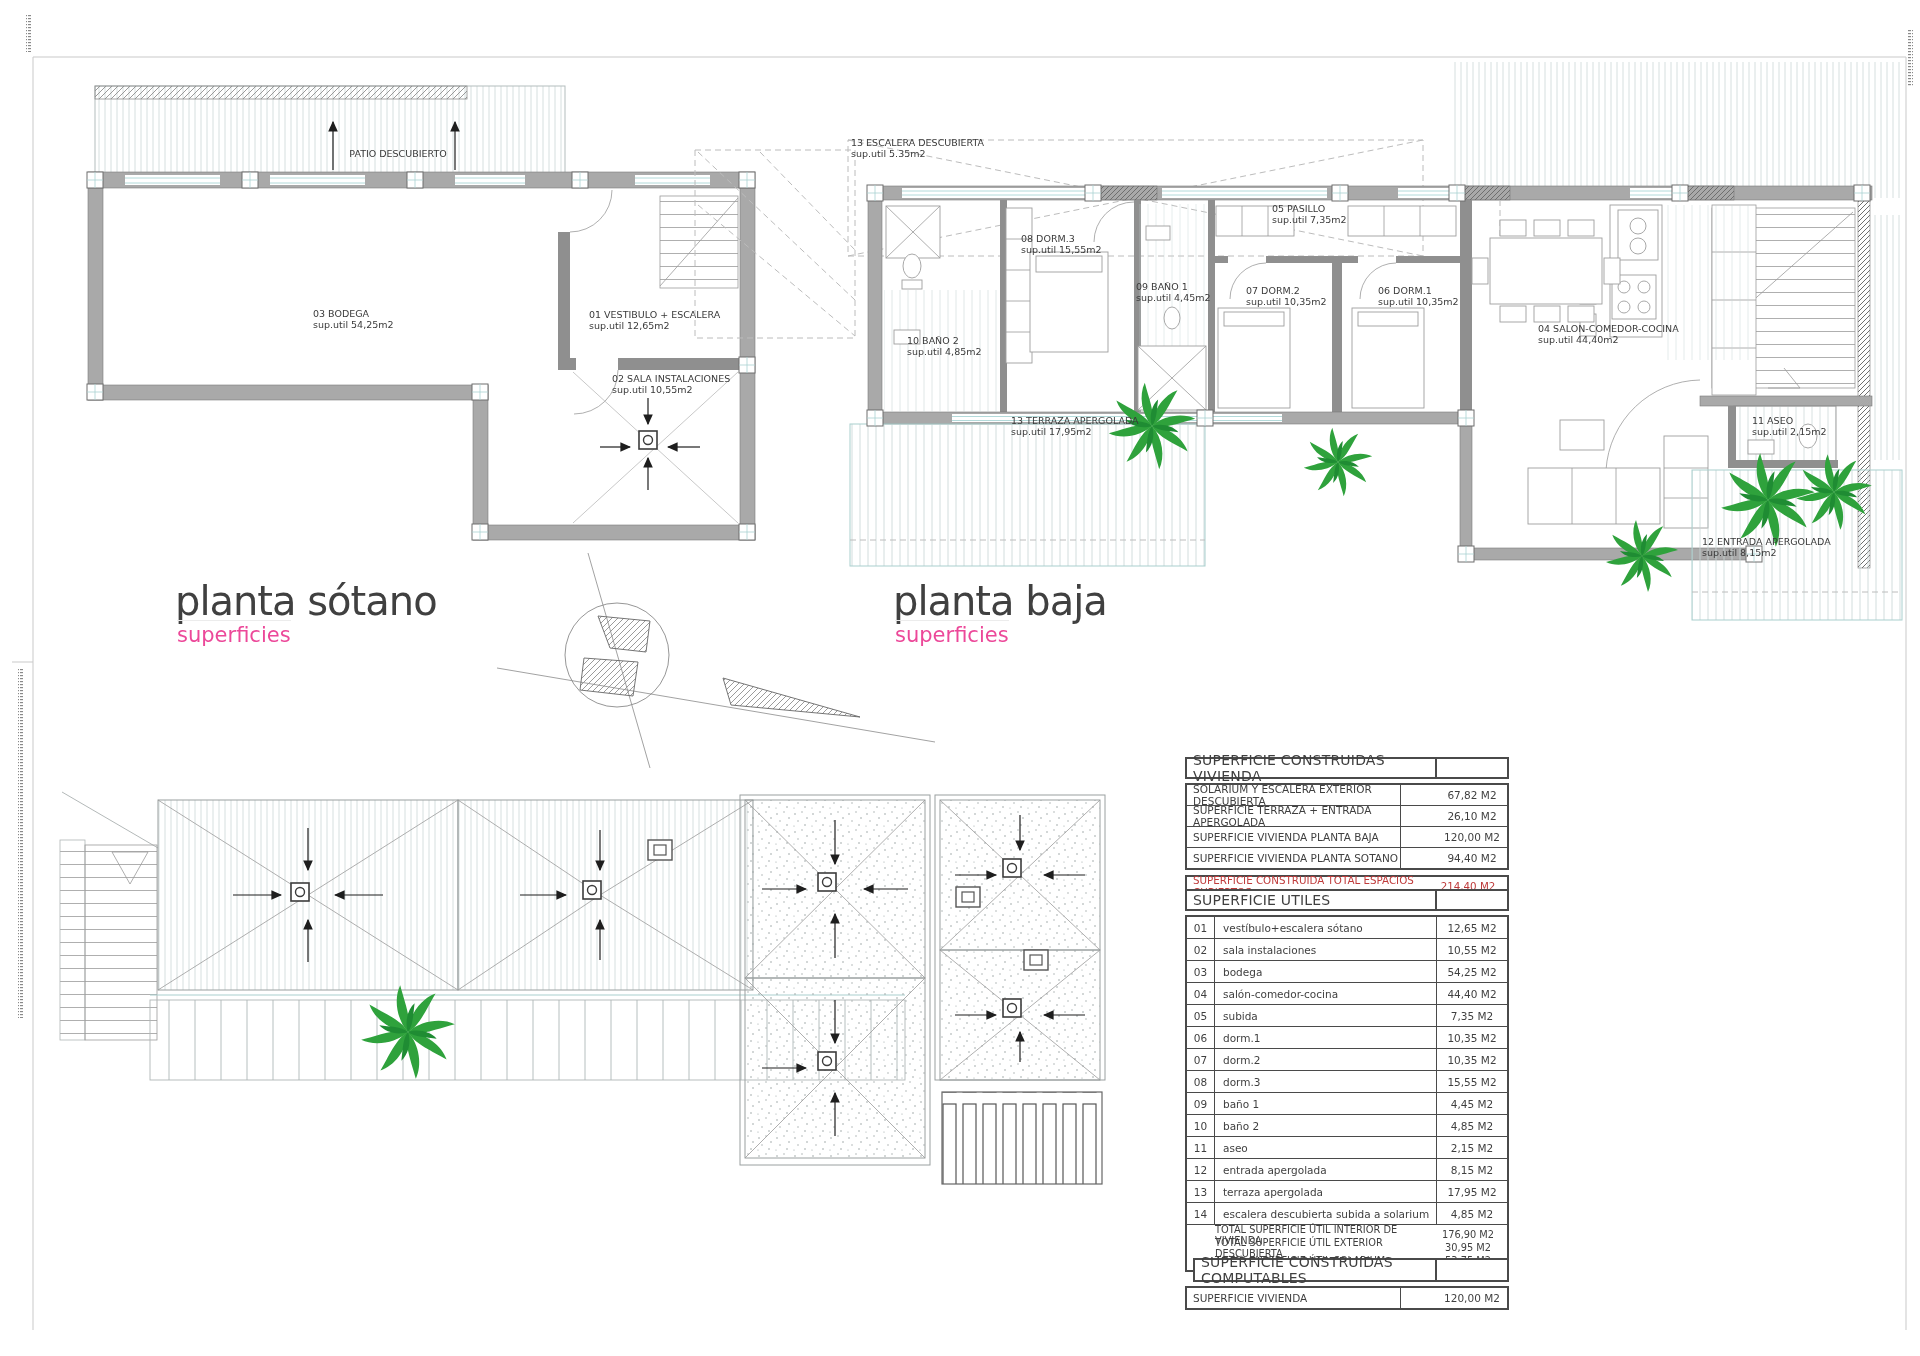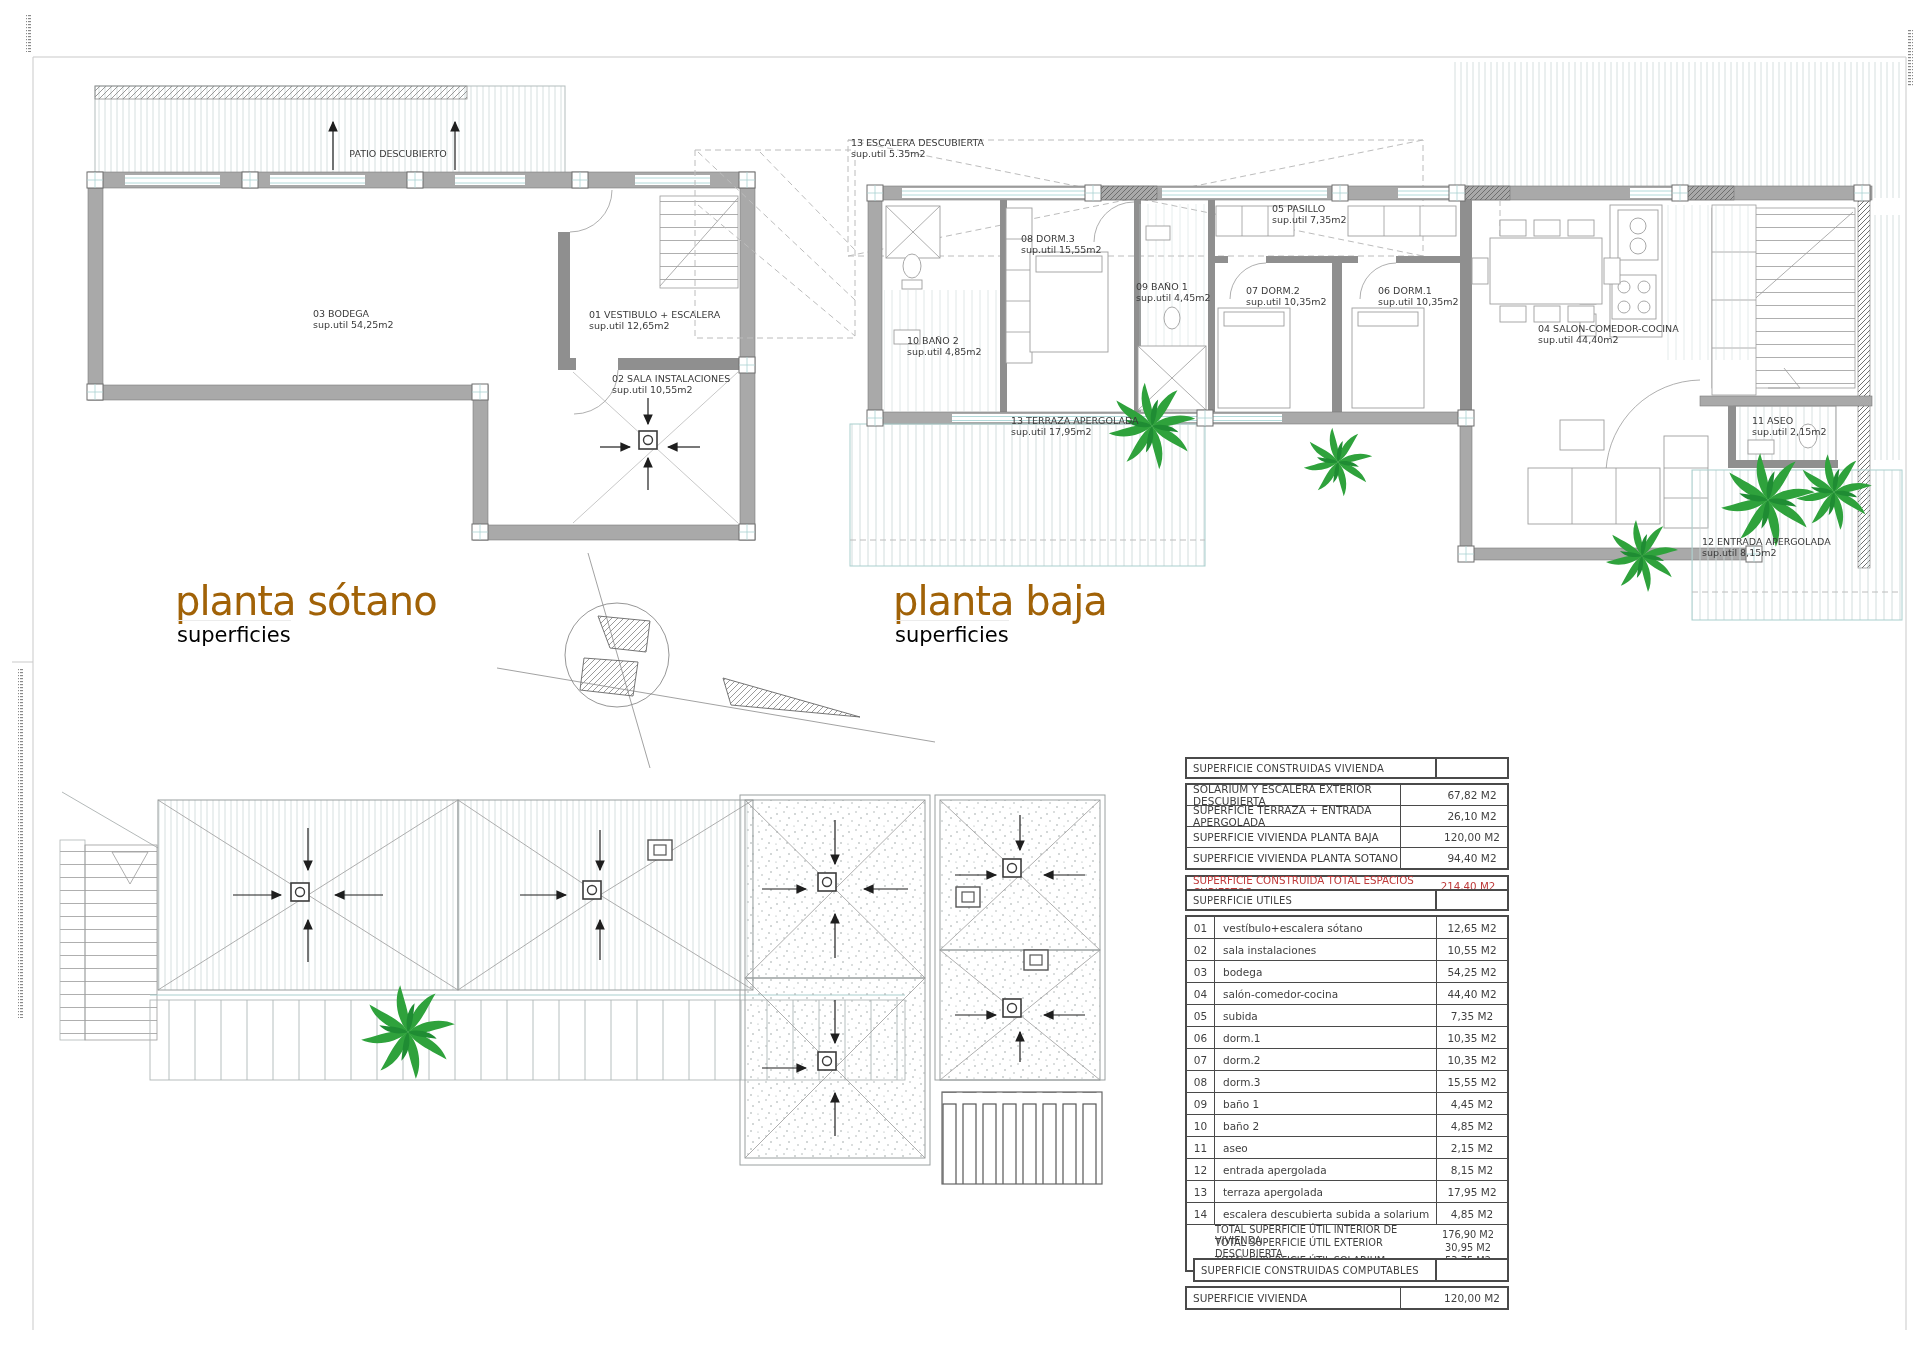--- a/index.html
+++ b/index.html
@@ -11,25 +11,25 @@
   .div{fill:#8f8f8f;}
   .thin{stroke:#9fa6a6;stroke-width:0.8;fill:none;}
   .teal{stroke:#a9cfce;stroke-width:1;fill:none;}
   .dash{stroke:#bcbcbc;stroke-width:1;fill:none;stroke-dasharray:6 4;}
   .xl{stroke:#c2c2c2;stroke-width:0.9;}
   .st{stroke:#9b9b9b;stroke-width:0.8;fill:none;}
   .win{stroke:#9fd0d0;stroke-width:0.8;}
   .furn{fill:#ffffff;stroke:#9e9e9e;stroke-width:0.9;}
   .arrow{stroke:#1f1f1f;stroke-width:1.2;marker-end:url(#ah);}
   .frame{stroke:#c9c9c9;stroke-width:1;}
-  .title{position:absolute;font-size:40px;letter-spacing:-1px;color:#a16207;}
-  .subtitle{position:absolute;font-size:21px;color:#000000;border-top:1px solid #ececec;padding-top:2px;}
+  .title{position:absolute;font-size:40px;letter-spacing:-1px;color:#404040;}
+  .subtitle{position:absolute;font-size:21px;color:#ec4899;border-top:1px solid #ececec;padding-top:2px;}
   .tbl{position:absolute;left:1185px;width:324px;color:#3f3f3f;}
   .tbox{border:2px solid #4a4a4a;background:#fff;}
-  .thead{display:flex;align-items:center;height:18px;font-size:10px;letter-spacing:.2px;}
+  .thead{display:flex;align-items:center;height:18px;font-size:14px;letter-spacing:.2px;}
   .thead .hl{flex:1;padding-left:6px;border-right:2px solid #4a4a4a;height:100%;display:flex;align-items:center;}
   .thead .hv{width:70px;height:100%;}
   .trow2{display:flex;align-items:stretch;height:20px;font-size:10.5px;border-top:1.5px solid #4a4a4a;gap:36px;}
   .trow2:first-child{border-top:none;}
   .trow2 .c-lab{flex:1;padding-left:6px;display:flex;align-items:center;border-right:1.5px solid #4a4a4a;}
   .trow2 .c-val{width:70px;display:flex;align-items:center;justify-content:center;}
   .trow3{display:flex;align-items:stretch;height:21px;font-size:10.5px;border-top:1.5px solid #4a4a4a;}
   .trow3:first-child{border-top:none;}
   .trow3 .c-num{width:27px;display:flex;align-items:center;justify-content:center;border-right:1.5px solid #4a4a4a;}
   .trow3 .c-lab{flex:1;padding-left:8px;display:flex;align-items:center;border-right:1.5px solid #4a4a4a;}

